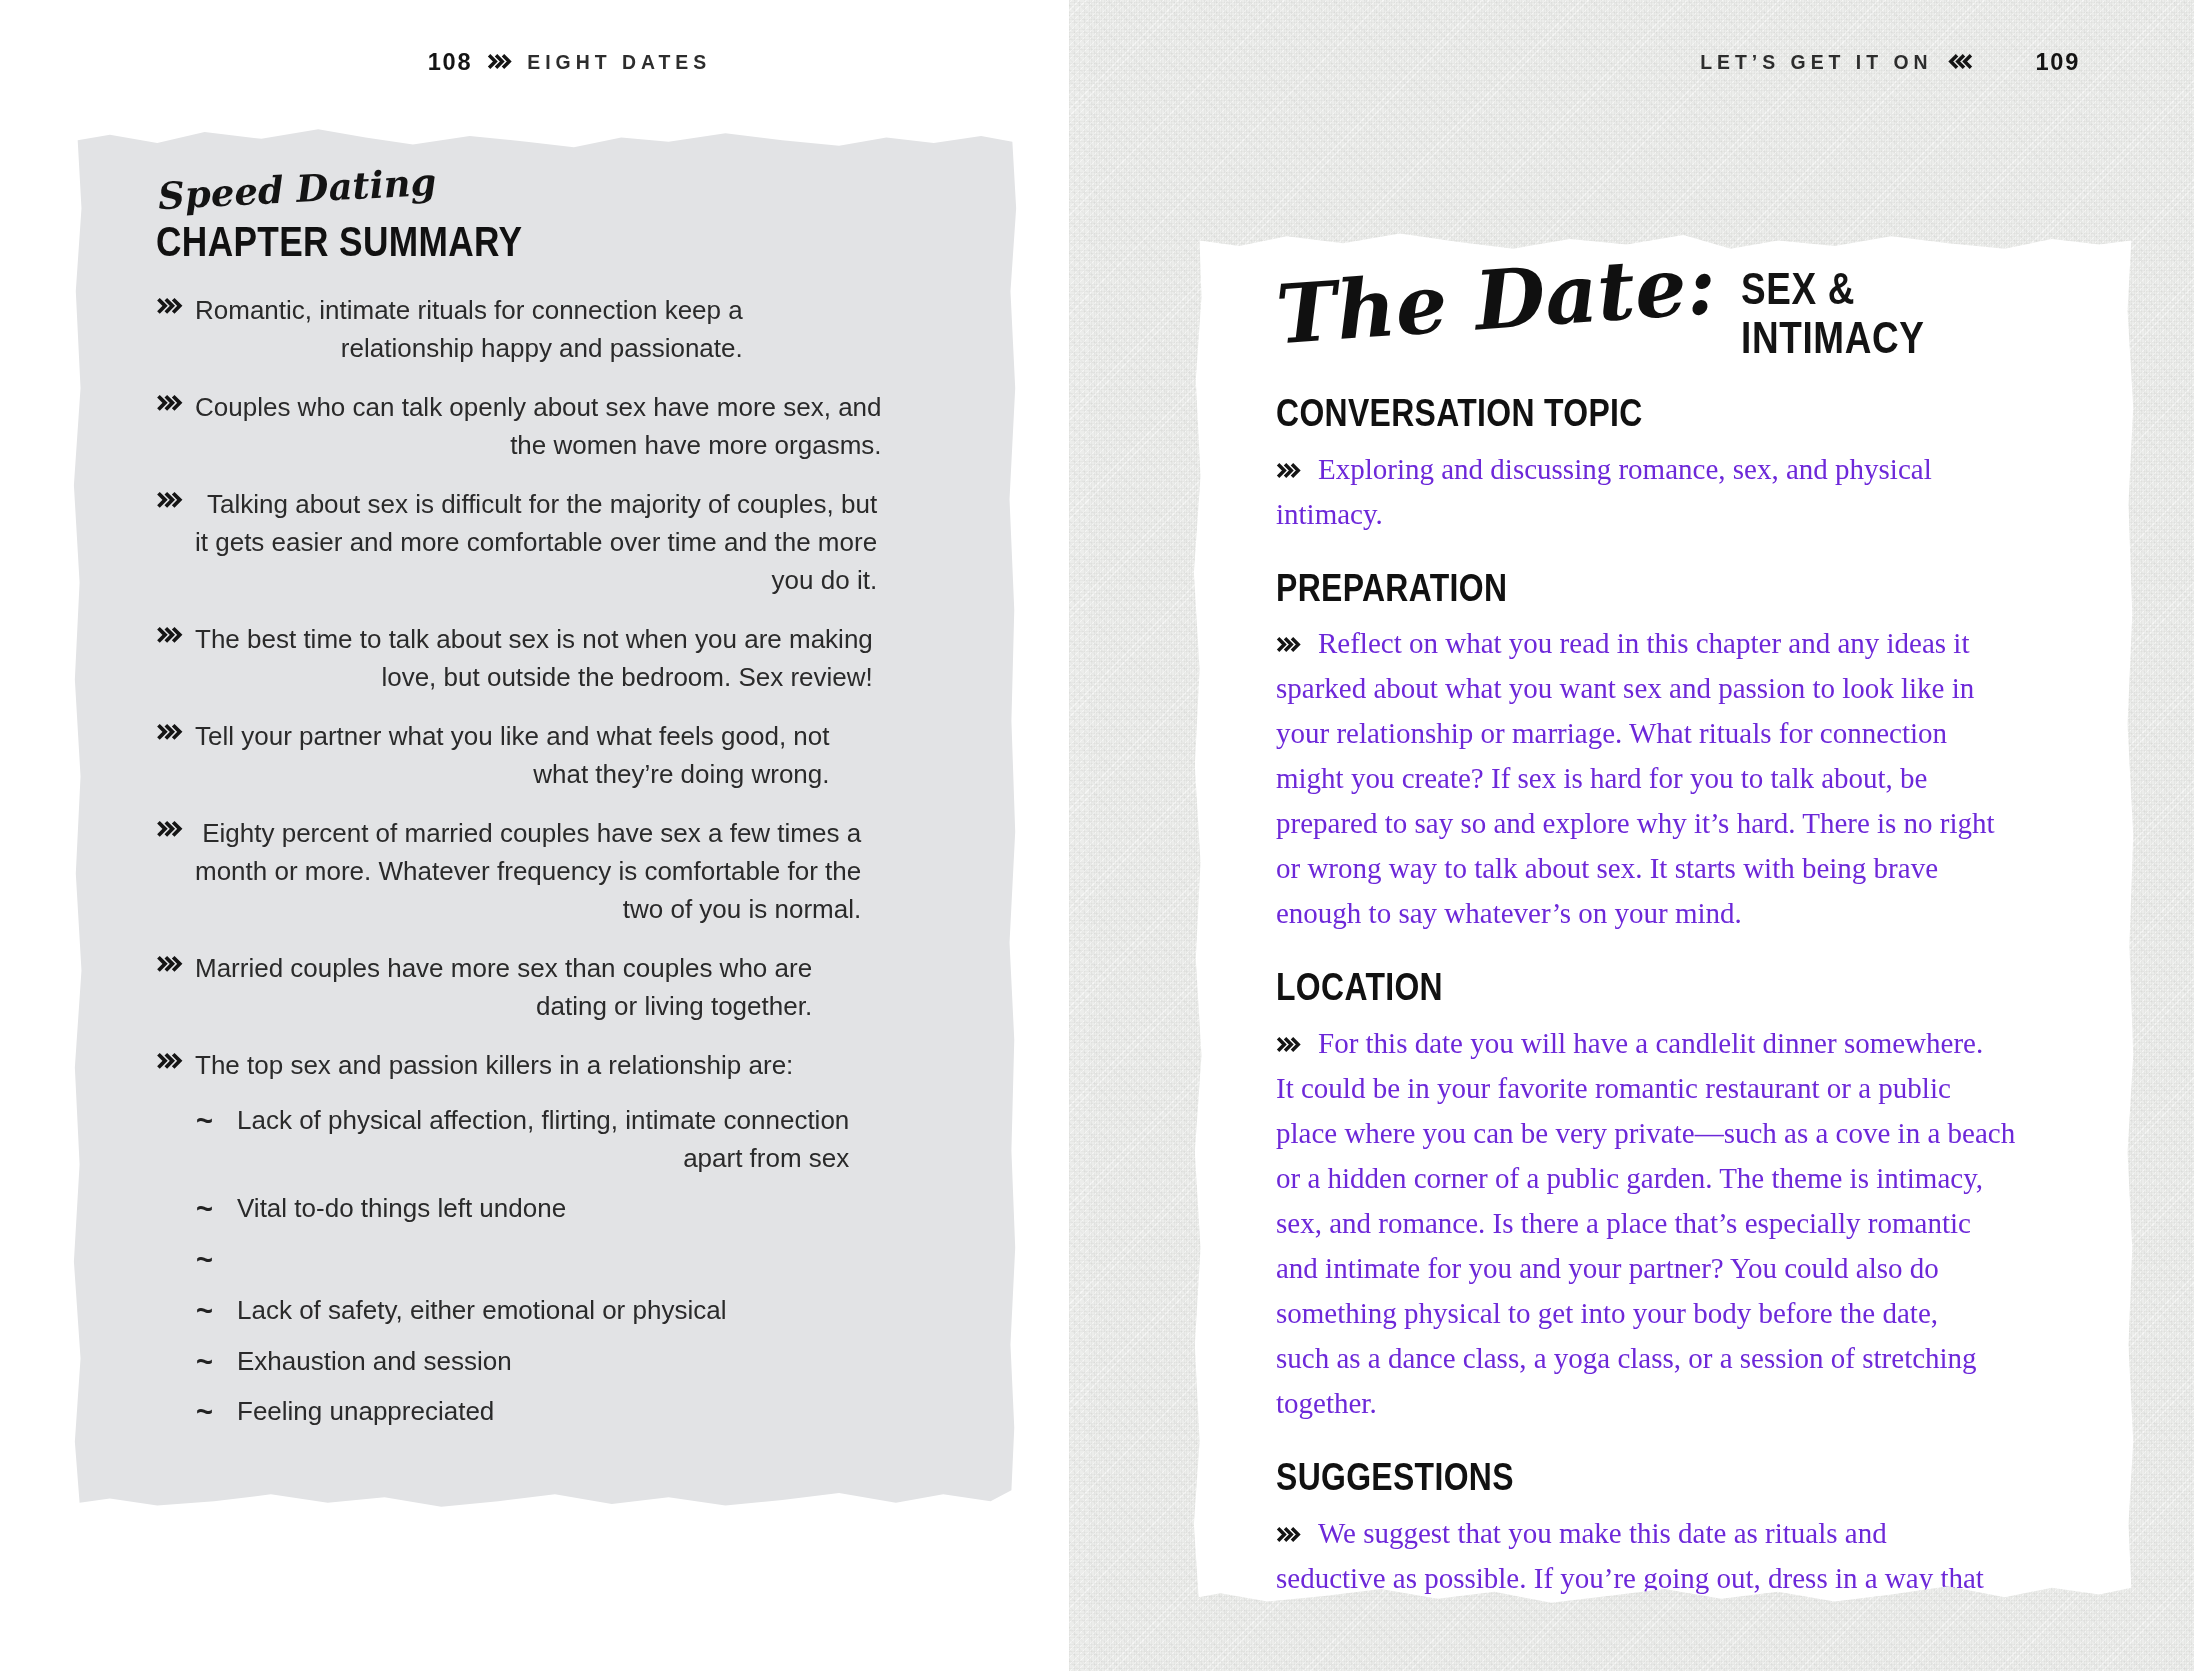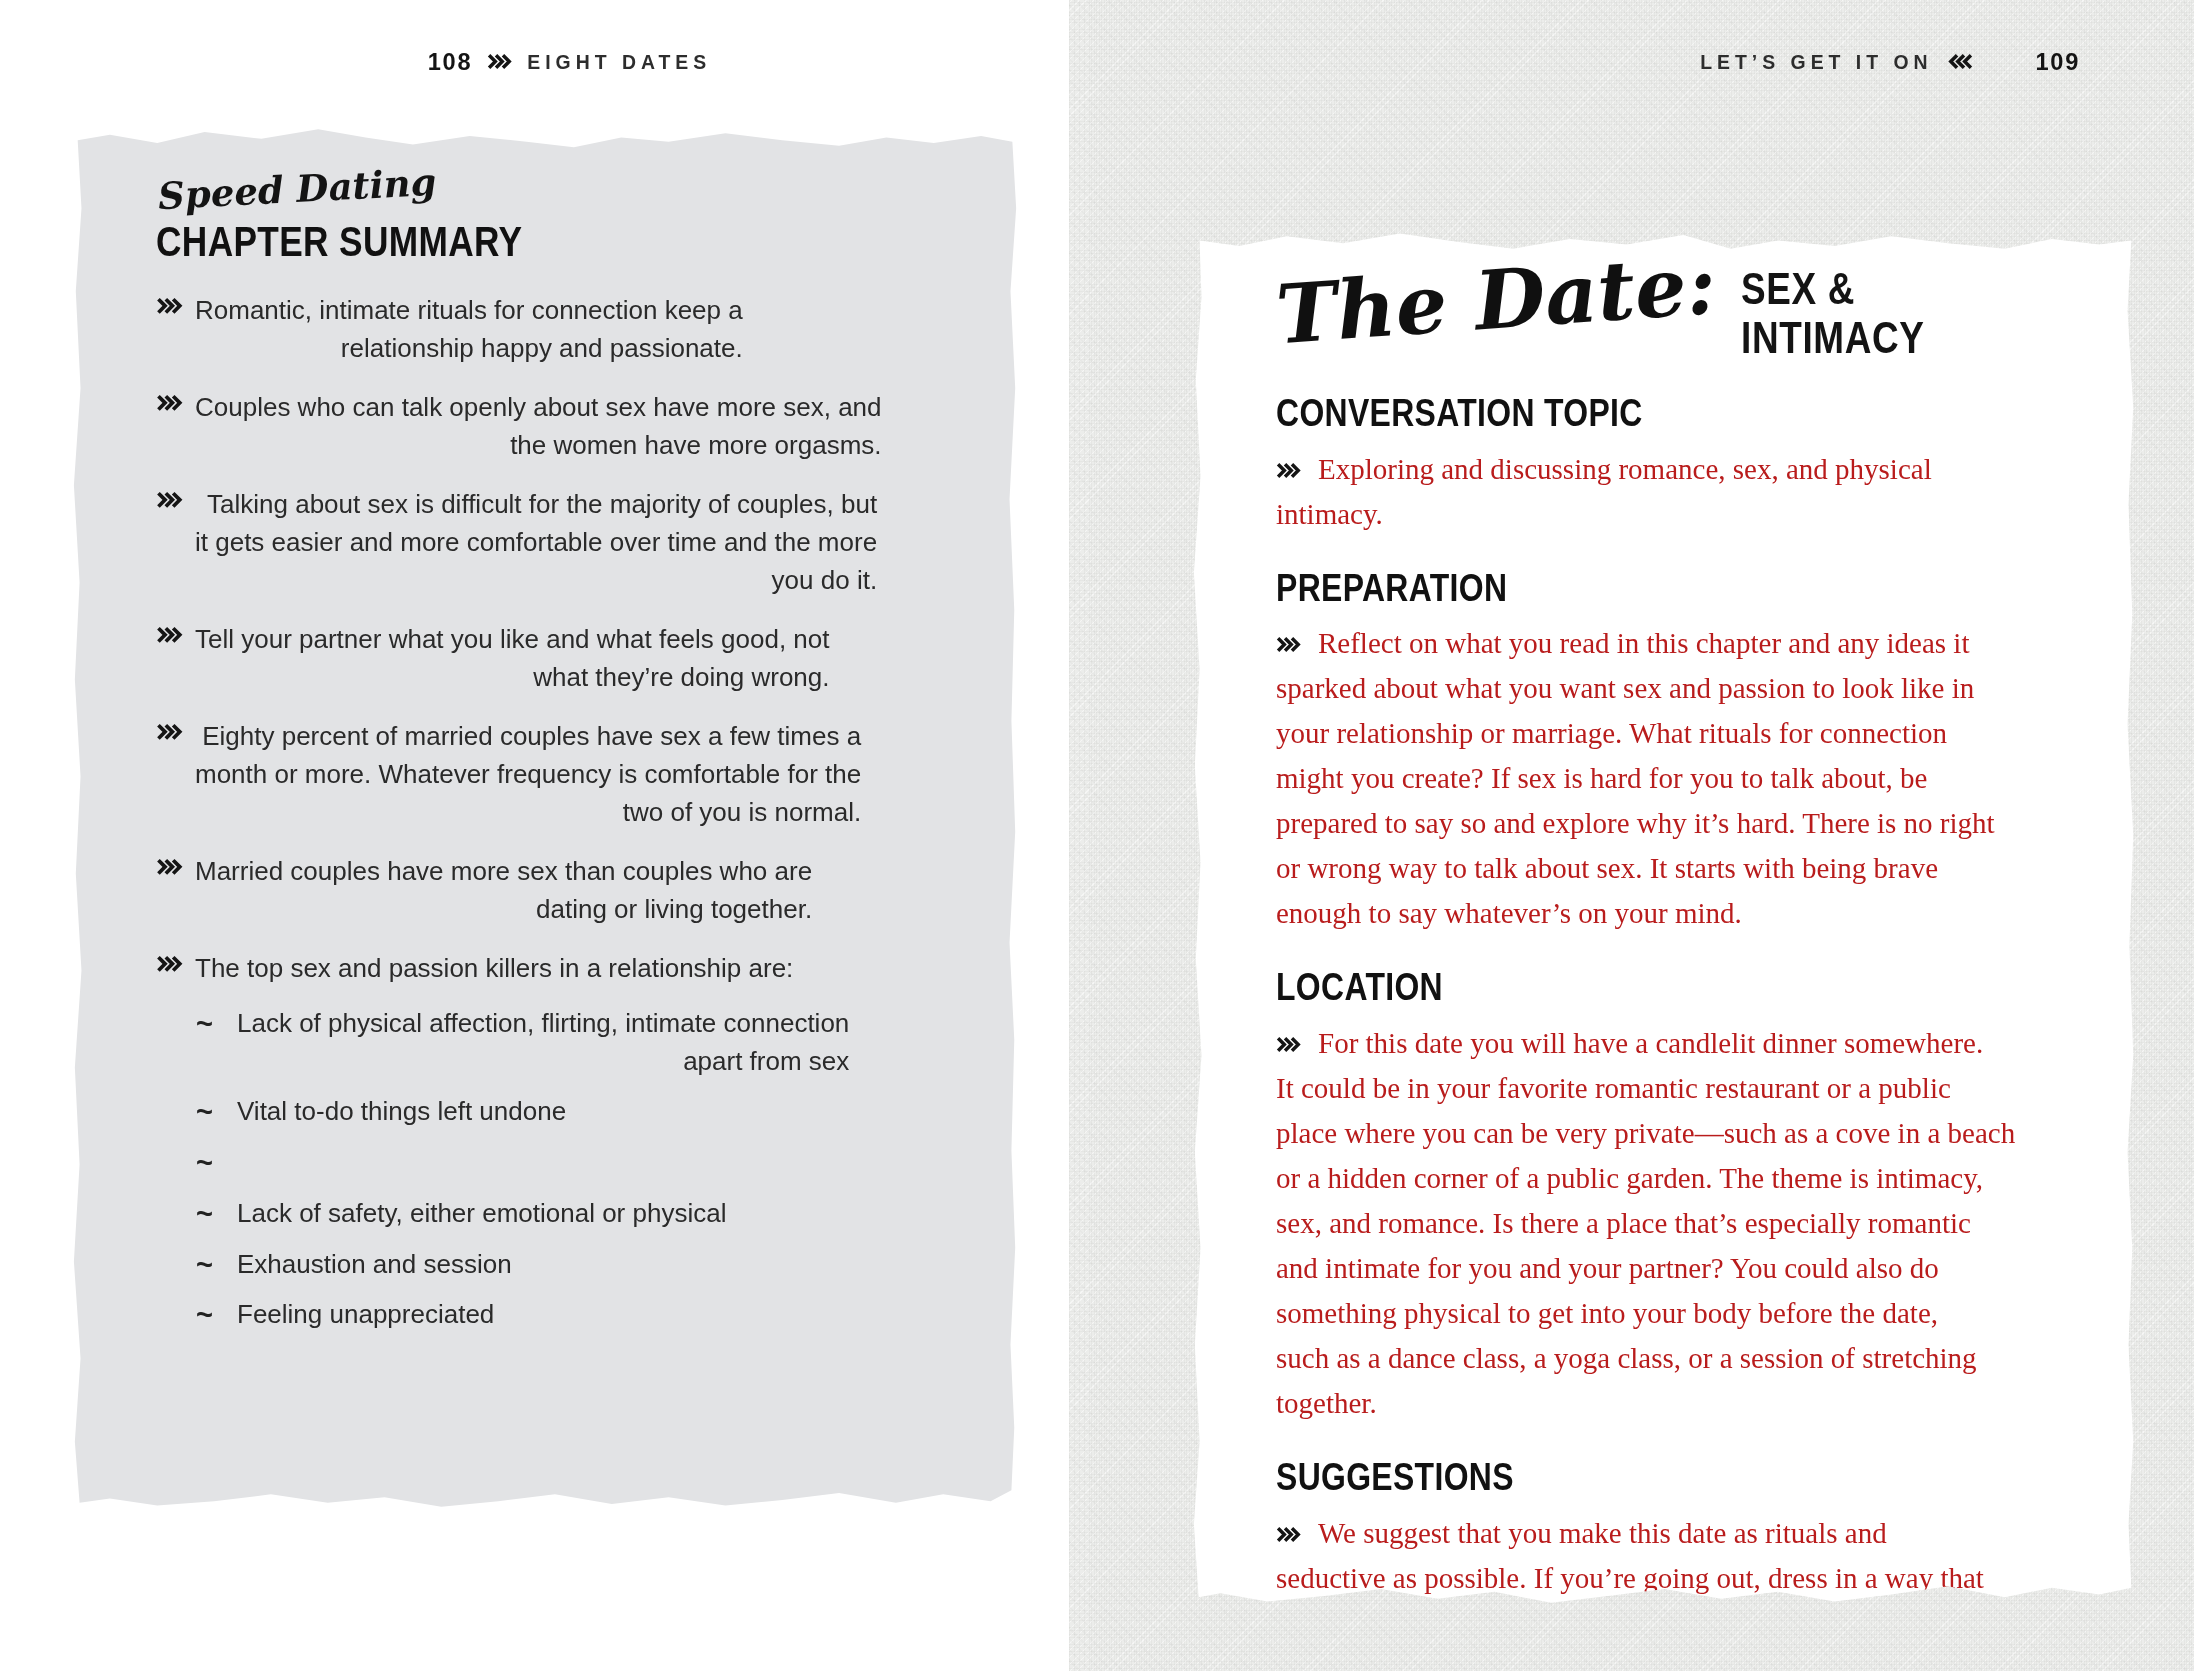--- a/index.html
+++ b/index.html
@@ -85,21 +85,21 @@
   .title-caps {
     font-weight:800; font-size:45px; line-height:49px; color:#141414;
     transform:scaleX(.82); transform-origin:left; letter-spacing:0.8px; padding-top:6.8px; white-space:nowrap;
   }
   .section-heading {
     margin:30px 0 11.8px 0; font-size:38px; font-weight:800; color:#111;
     transform:scaleX(.84); transform-origin:left; letter-spacing:0.4px; white-space:nowrap;
   }
   .para {
     margin:0; font-family:"Liberation Serif", serif; font-size:29px; line-height:45px;
-    color:#b91c1c; white-space:pre-line;
+    color:#6d28d9; white-space:pre-line;
   }
   .pmark { display:inline-block; margin-right:17px; }
 </style>
 </head>
 <body>
 
 <div class="spread">
 
   <div class="right-bg"></div>
 
@@ -152,20 +152,31 @@
           <span class="bmark"><svg width="27" height="17.7" viewBox="0 0 36 24">
                 <g fill="none" stroke="#151515" stroke-width="5">
                   <path d="M3 3 L12 12 L3 21"></path>
                   <path d="M13 3 L22 12 L13 21"></path>
                   <path d="M23 3 L32 12 L23 21"></path>
                 </g>
               </svg></span>
           <span class="btext">Talking about sex is difficult for the majority of couples, but
 it gets easier and more comfortable over time and the more
 you do it.</span>
+        </li>
+        <li>
+          <span class="bmark"><svg width="27" height="17.7" viewBox="0 0 36 24">
+                <g fill="none" stroke="#151515" stroke-width="5">
+                  <path d="M3 3 L12 12 L3 21"></path>
+                  <path d="M13 3 L22 12 L13 21"></path>
+                  <path d="M23 3 L32 12 L23 21"></path>
+                </g>
+              </svg></span>
+          <span class="btext">The best time to talk about sex is not when you are making
+love, but outside the bedroom. Sex review!</span>
         </li>
         <li>
           <span class="bmark"><svg width="27" height="17.7" viewBox="0 0 36 24">
                 <g fill="none" stroke="#151515" stroke-width="5">
                   <path d="M3 3 L12 12 L3 21"></path>
                   <path d="M13 3 L22 12 L13 21"></path>
                   <path d="M23 3 L32 12 L23 21"></path>
                 </g>
               </svg></span>
           <span class="btext">Tell your partner what you like and what feels good, not

